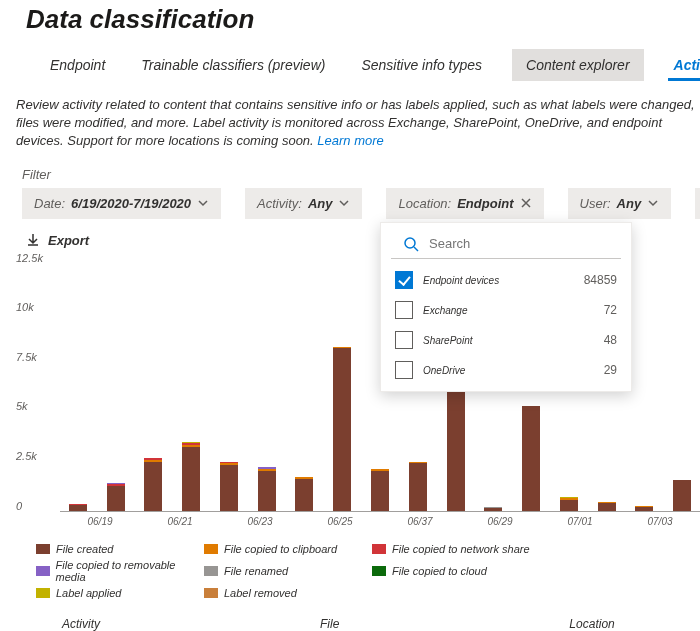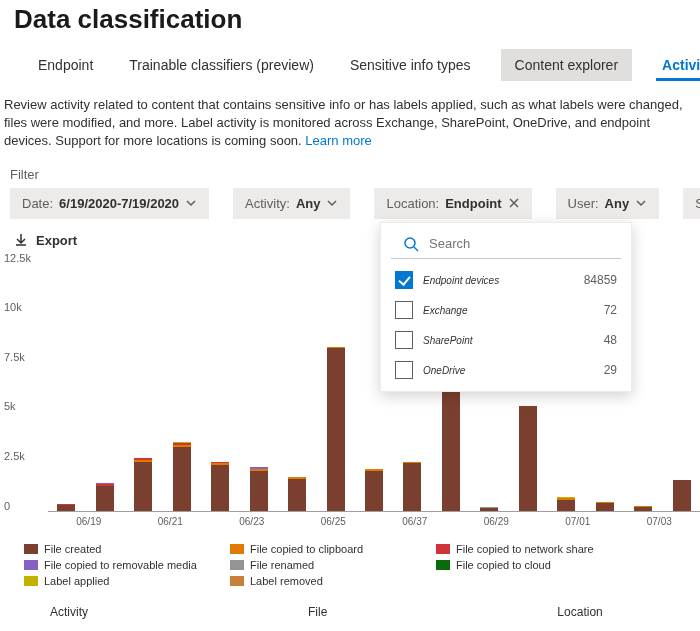--- a/index.html
+++ b/index.html
@@ -5,21 +5,21 @@
   * { box-sizing: border-box; }
   body {
     margin: 0;
     font-family: "Segoe UI", Arial, sans-serif;
     font-size: 13px;
     color: #323130;
     background: #fff;
     width: 700px;
     overflow: hidden;
   }
-  .page { padding: 4px 0 0 0; }
+  .page { padding: 4px 0 0 12px; font-style: italic; }
   h1 {
     font-size: 26px;
     font-weight: 600;
     margin: 0 0 14px 14px;
     color: #1b1a19;
   }
   .tabs {
     display: flex;
     gap: 24px;
     padding: 0 0 0 32px;
@@ -112,21 +112,21 @@
     font-size:10px; color:#605e5c;
     padding:4px 0 10px 0;
   }
   .xaxis span { flex:2; text-align:center; }
   .legend {
     display:flex; flex-wrap:wrap;
     font-size:11px;
     padding: 6px 0 0 14px;
     gap: 4px 0;
   }
-  .lg { display:flex; align-items:center; gap:6px; width:206px;}
+  .lg { display:flex; align-items:center; gap:6px; width:168px;}
   .sw { width:14px; height:10px; }
   .footers {
     display:flex;
     font-size:12px; color:#323130;
     padding: 18px 0 0 0;
   }
   .footers span:nth-child(1){ margin-left:40px; }
   .footers span:nth-child(2){ margin-left:220px; }
   .footers span:nth-child(3){ margin-left:230px; }
   

